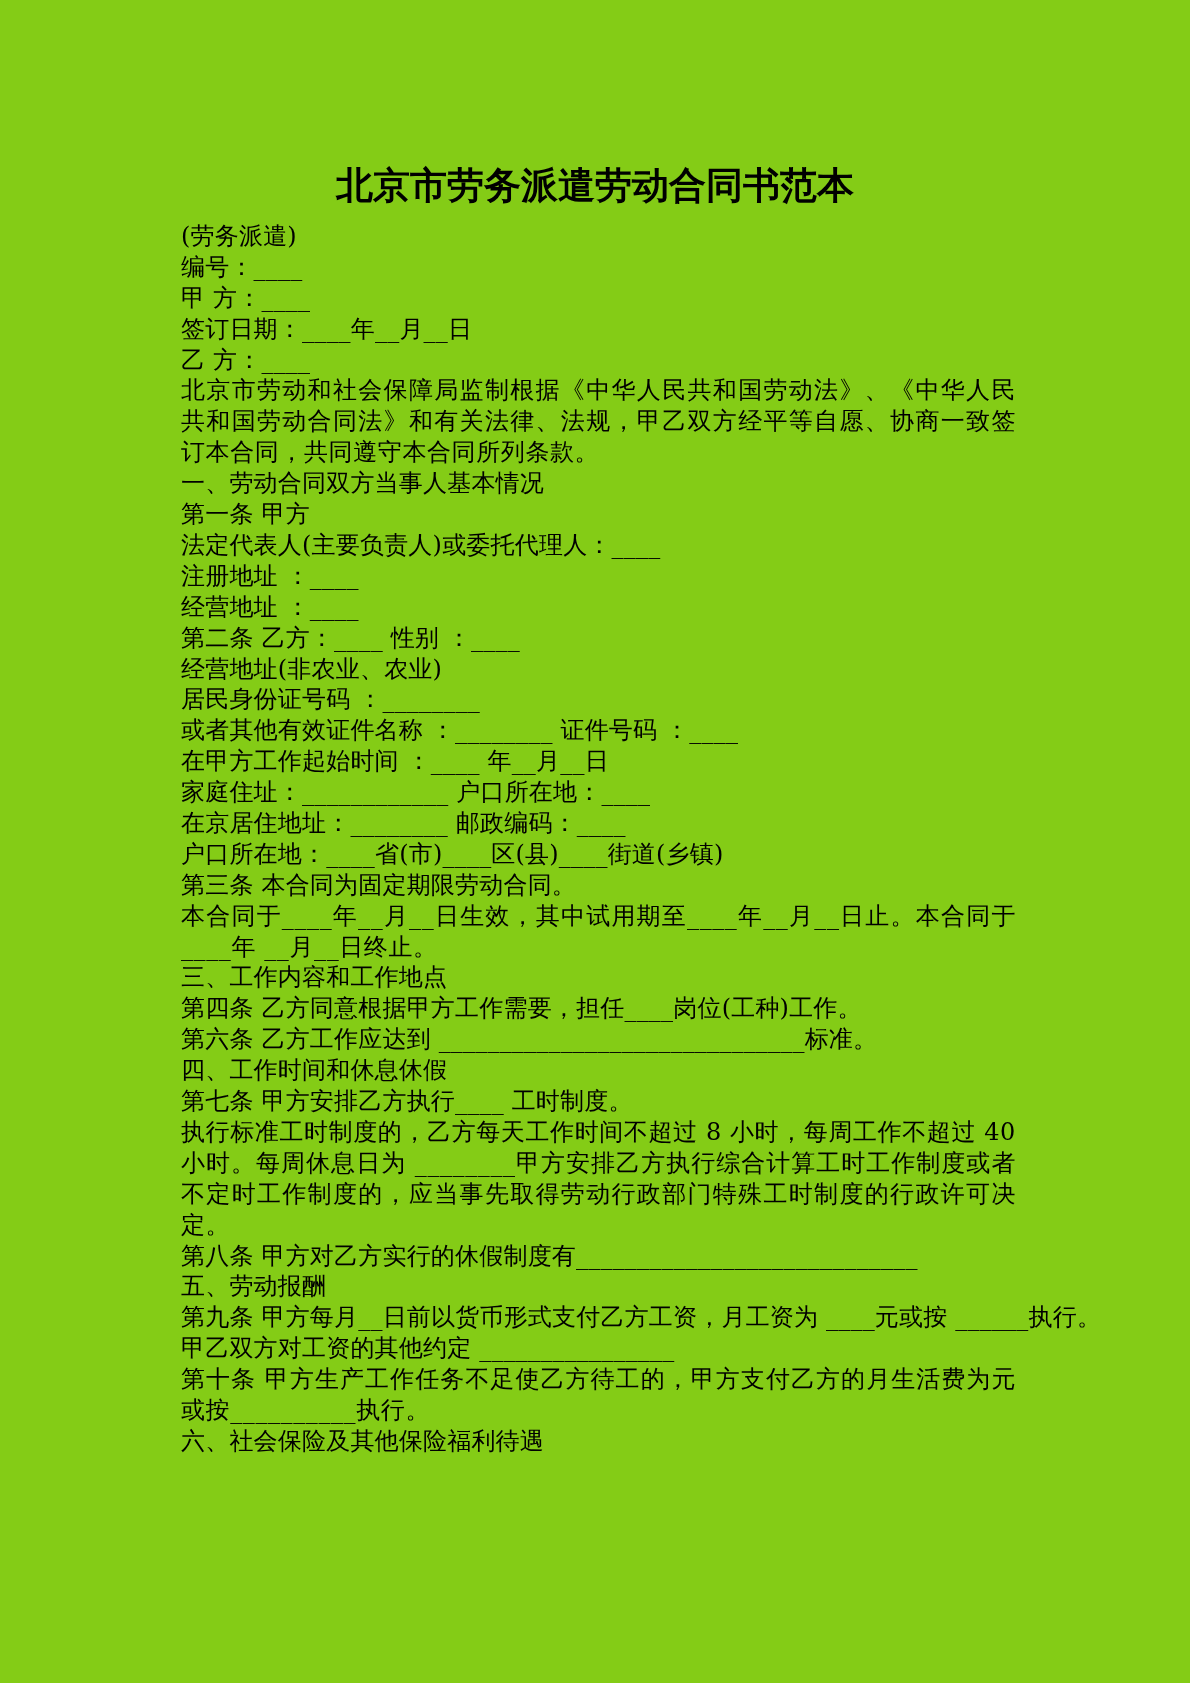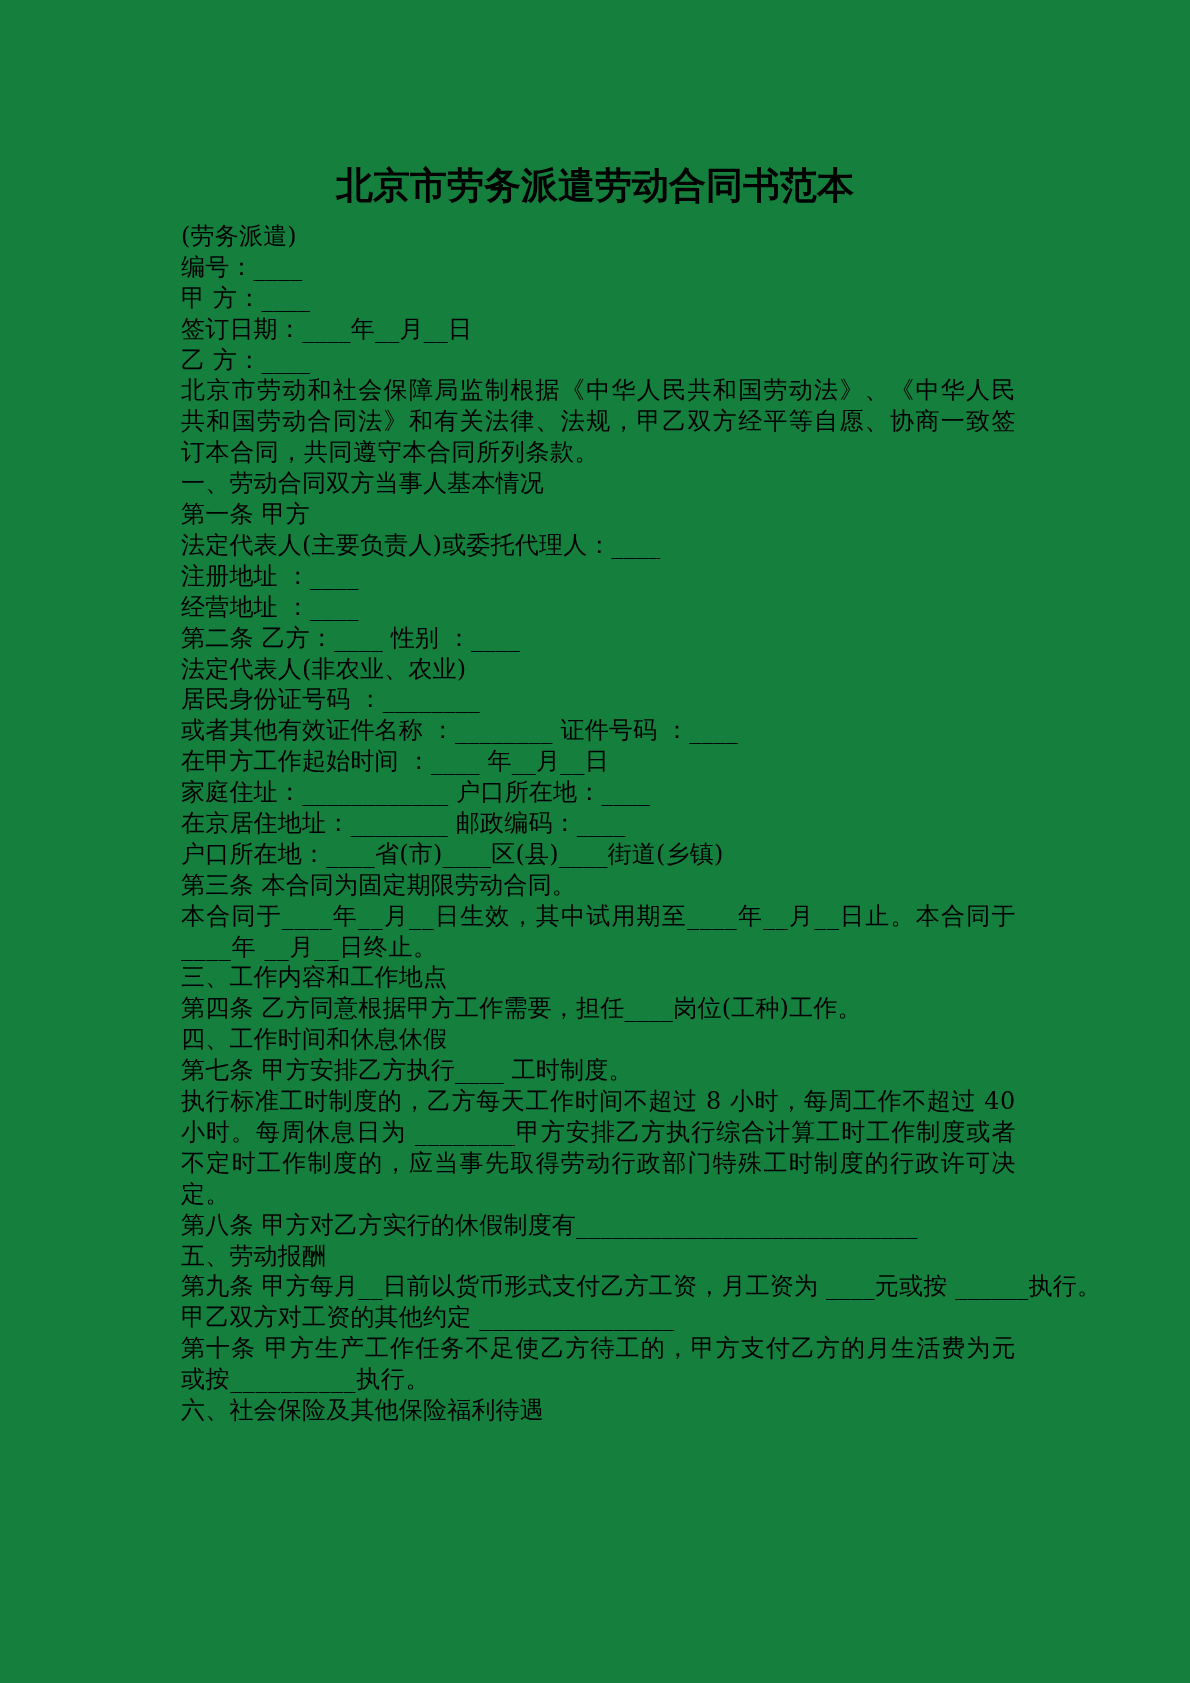--- a/index.html
+++ b/index.html
@@ -14,21 +14,21 @@
       overflow: hidden;
       font-family: "DejaVu Serif", "Liberation Serif", serif;
       color: #000000;
     }
     .page {
       position: absolute;
       left: 0;
       top: 0;
       width: 1190px;
       height: 1683px;
-      background: #15803d;
+      background: #84cc16;
     }
     .title {
       position: absolute;
       left: 0;
       width: 1190px;
       top: 163px;
       text-align: center;
       font-family: "DejaVu Sans", "Liberation Sans", sans-serif;
       font-weight: bold;
       font-size: 37px;
@@ -69,31 +69,32 @@
     <div class="line">甲  方：____</div>
     <div class="line">签订日期：____年__月__日</div>
     <div class="line">乙  方：____</div>
     <div class="line wrap">北京市劳动和社会保障局监制根据《中华人民共和国劳动法》、《中华人民共和国劳动合同法》和有关法律、法规，甲乙双方经平等自愿、协商一致签订本合同，共同遵守本合同所列条款。</div>
     <div class="line">一、劳动合同双方当事人基本情况</div>
     <div class="line">第一条  甲方</div>
     <div class="line">法定代表人(主要负责人)或委托代理人：____</div>
     <div class="line">注册地址 ：____</div>
     <div class="line">经营地址 ：____</div>
     <div class="line">第二条  乙方：____  性别 ：____</div>
-    <div class="line">法定代表人(非农业、农业)</div>
+    <div class="line">经营地址(非农业、农业)</div>
     <div class="line">居民身份证号码 ：________</div>
     <div class="line">或者其他有效证件名称 ：________  证件号码 ：____</div>
     <div class="line">在甲方工作起始时间 ：____  年__月__日</div>
     <div class="line">家庭住址：____________  户口所在地：____</div>
     <div class="line">在京居住地址：________  邮政编码：____</div>
     <div class="line">户口所在地：____省(市)____区(县)____街道(乡镇)</div>
     <div class="line">第三条  本合同为固定期限劳动合同。</div>
     <div class="line wrap">本合同于____年__月__日生效，其中试用期至____年__月__日止。本合同于____年 __月__日终止。</div>
     <div class="line">三、工作内容和工作地点</div>
     <div class="line">第四条  乙方同意根据甲方工作需要，担任____岗位(工种)工作。</div>
+    <div class="line">第六条  乙方工作应达到 ______________________________标准。</div>
     <div class="line">四、工作时间和休息休假</div>
     <div class="line">第七条  甲方安排乙方执行____  工时制度。</div>
     <div class="line wrap">执行标准工时制度的，乙方每天工作时间不超过 8 小时，每周工作不超过 40 小时。每周休息日为 ________甲方安排乙方执行综合计算工时工作制度或者不定时工作制度的，应当事先取得劳动行政部门特殊工时制度的行政许可决定。</div>
     <div class="line">第八条  甲方对乙方实行的休假制度有____________________________</div>
     <div class="line">五、劳动报酬</div>
     <div class="line">第九条  甲方每月__日前以货币形式支付乙方工资，月工资为 ____元或按 ______执行。</div>
     <div class="line">甲乙双方对工资的其他约定 ________________</div>
     <div class="line wrap">第十条  甲方生产工作任务不足使乙方待工的，甲方支付乙方的月生活费为元或按__________执行。</div>
     <div class="line">六、社会保险及其他保险福利待遇</div>
   </div>

